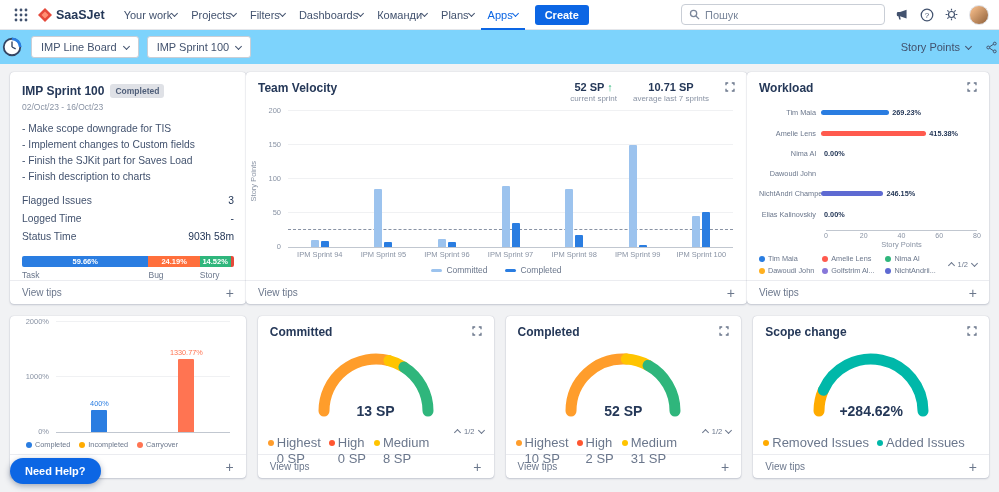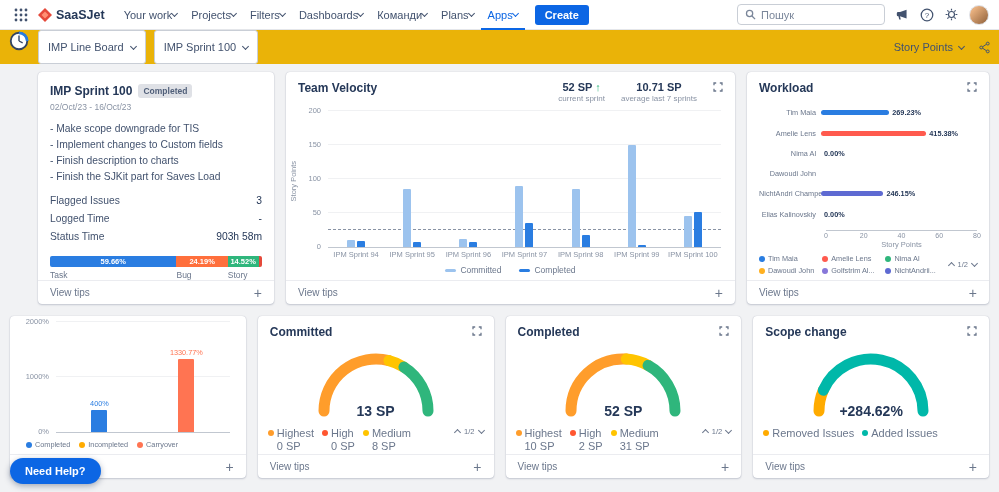--- a/index.html
+++ b/index.html
@@ -8,38 +8,38 @@
 
   
   .topnav { height:30px; background:#fff; display:flex; align-items:center; padding:0 10px; gap:4px; border-bottom:1px solid #e4e6ea; }
   .appgrid { width:22px; height:22px; display:flex; align-items:center; justify-content:center; cursor:pointer; }
   .brand { display:flex; align-items:center; gap:4px; margin:0 8px 0 2px; font-weight:700; font-size:12.5px; color:#253858; cursor:pointer; }
   .nav-menu { display:flex; align-items:center; height:30px; }
   .navitem { font-size:11px; color:#42526e; padding:0 7px; display:flex; align-items:center; height:30px; font-weight:500; cursor:pointer; }
   .navitem.active { color:#0c66e4; box-shadow:inset 0 -2px 0 #0c66e4; }
   .create-btn { background:#0c66e4; color:#fff; font-size:11px; font-weight:600; border:none; border-radius:3px; padding:4px 10px; margin-left:6px; cursor:pointer; font-family:inherit; }
   .nav-right { margin-left:auto; display:flex; align-items:center; gap:11px; }
-  .searchbox { display:flex; align-items:center; gap:5px; border:1px solid #c9ced6; border-radius:4px; height:21px; padding:0 7px; width:148px; background:#fff; }
+  .searchbox { display:flex; align-items:center; gap:5px; border:1px solid #c9ced6; border-radius:4px; height:21px; padding:0 7px; width:204px; background:#fff; }
   .searchbox input { border:none; outline:none; font-size:11px; width:100%; color:#42526e; font-family:inherit; background:transparent; }
   .searchbox input::placeholder { color:#7a869a; }
   .icon-btn { color:#42526e; display:flex; align-items:center; cursor:pointer; }
   .avatar { width:20px; height:20px; border-radius:50%; background:linear-gradient(135deg,#e8b07f 20%,#9a6a42 90%); border:1px solid #dfe1e6; cursor:pointer; }
 
   
-  .toolbar { height:34px; background:#eab308; display:flex; gap:8px; padding:0 8px; }
+  .toolbar { height:34px; background:#7dd3fc; display:flex; align-items:center; gap:8px; padding:0 1px; }
   .select { display:flex; align-items:center; gap:7px; border:1px solid #c9ced6; border-radius:3px; padding:4px 9px; font-size:11px; color:#42526e; background:#fff; cursor:pointer; }
   .toolbar-right { margin-left:auto; display:flex; align-items:center; gap:14px; font-size:11px; color:#42526e; }
   .metric-select { display:flex; align-items:center; gap:6px; cursor:pointer; }
 
   .chev { display:inline-block; width:5px; height:5px; border-right:1.4px solid currentColor; border-bottom:1.4px solid currentColor; transform:rotate(45deg); margin-bottom:2px; }
   .chev.up { transform:rotate(-135deg); margin-bottom:-2px; }
 
   
   .main { padding:8px 10px; }
-  .row1 { display:grid; grid-template-columns:236px 1fr 242px; gap:12px; height:232px;margin-left:28px; }
+  .row1 { display:grid; grid-template-columns:236px 1fr 242px; gap:0; height:232px; }
   .row2 { display:grid; grid-template-columns:repeat(4,1fr); gap:12px; height:162px; margin-top:12px; }
 
   .card { background:#fff; border-radius:4px; box-shadow:0 1px 2px rgba(9,30,66,.18), 0 0 1px rgba(9,30,66,.25); display:flex; flex-direction:column; overflow:hidden; min-width:0; }
   .card-head { display:flex; justify-content:space-between; align-items:flex-start; padding:9px 12px 2px; }
   .card-title { font-size:12px; font-weight:700; color:#253858; }
   .expand { cursor:pointer; display:flex; margin-top:1px; }
   .card-body { flex:1; padding:0 12px; position:relative; min-height:0; display:flex; flex-direction:column; }
   .card-foot { border-top:1px solid #ebecf0; padding:6px 12px; display:flex; justify-content:space-between; align-items:center; font-size:10px; color:#6b778c; }
   .card-foot .tips { cursor:pointer; }
   .plus { font-size:14px; line-height:10px; color:#6b778c; cursor:pointer; }
@@ -103,21 +103,21 @@
   .ccol { flex:1; display:flex; flex-direction:column; justify-content:flex-end; align-items:center; }
   .cval { font-size:7.3px; margin-bottom:2px; white-space:nowrap; }
   .cbar { width:16px; border-radius:1px 1px 0 0; }
   .clegend { display:flex; gap:9px; padding:7px 0 5px; margin-left:4px; }
 
   
   .gbody { align-items:center; padding:0 10px; }
   .gauge { position:relative; width:140px; height:76px; margin-top:2px; }
   .gauge-val { position:absolute; bottom:0; left:0; right:0; text-align:center; font-size:14px; font-weight:700; color:#253858; }
   .glegend { display:flex; align-items:flex-start; gap:8px; width:100%; padding:8px 0 4px; }
-  .gleg-item { font-size:11px; color:#6b778c; cursor:pointer; }
+  .gleg-item { font-size:13px; color:#6b778c; cursor:pointer;margin-top:8px; }
   .gleg-l1 { display:flex; align-items:center; gap:3px; }
   .gleg-l2 { margin-left:9px; margin-top:1px; }
 
   .need-help { position:absolute; left:10px; bottom:8px; background:#0c66e4; color:#fff; border:none; border-radius:16px; padding:7px 15px; font-size:11px; font-weight:700; box-shadow:0 2px 6px rgba(9,30,66,.35); cursor:pointer; font-family:inherit; }
 </style>
 </head>
 <body>
 
 <div class="topnav">
   <div class="appgrid">
@@ -243,22 +243,22 @@
       <div class="card-head">
         <div>
           <span class="card-title">IMP Sprint 100</span><span class="badge">Completed</span>
           <div class="dates">02/Oct/23 - 16/Oct/23</div>
         </div>
       </div>
       <div class="card-body">
         <div id="goals">
             <div class="goal">- Make scope downgrade for TIS</div>
             <div class="goal">- Implement changes to Custom fields</div>
+            <div class="goal">- Finish the SJKit part for Saves Load</div>
             <div class="goal">- Finish description to charts</div>
-            <div class="goal">- Finish the SJKit part for Saves Load</div>
           </div>
         <div id="sprint-stats">
             <div class="stat-row">
               <span>Flagged Issues</span>
               <span class="stat-val">3</span>
             </div>
             <div class="stat-row">
               <span>Logged Time</span>
               <span class="stat-val">-</span>
             </div>

